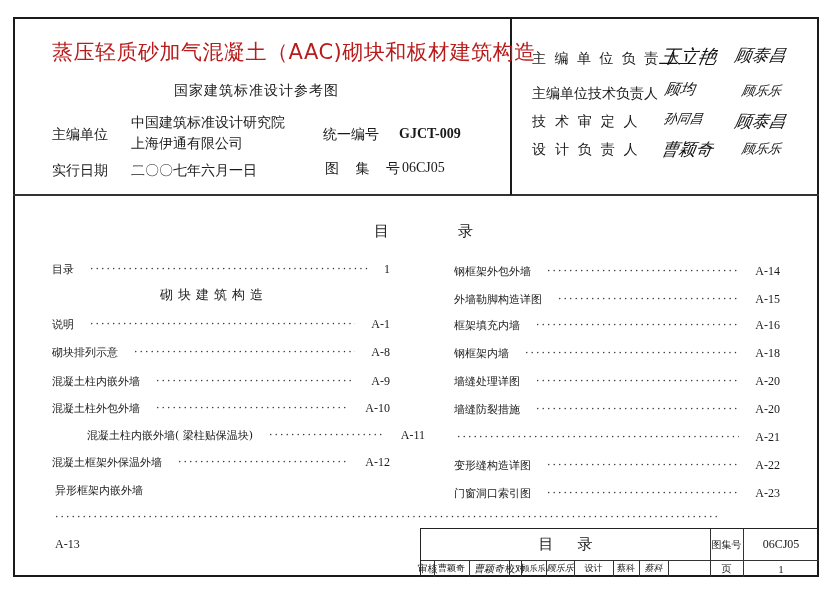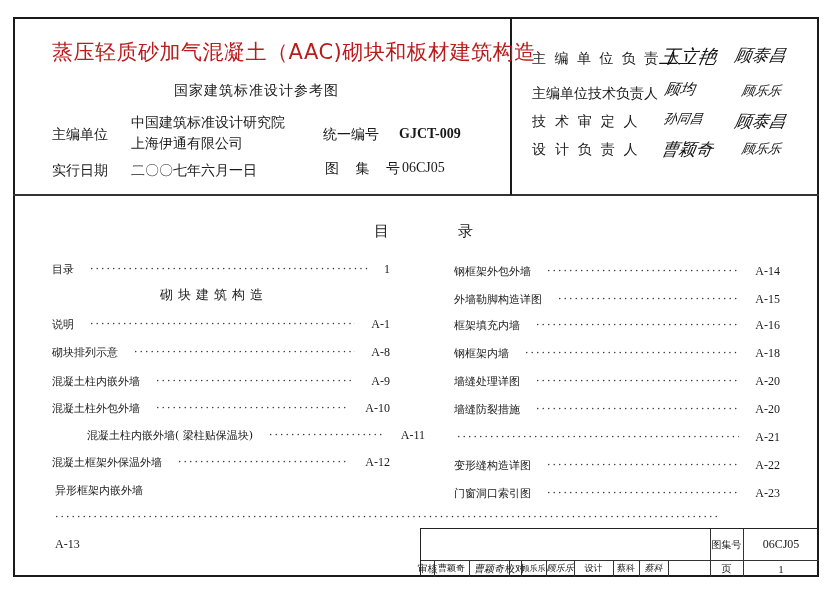--- a/index.html
+++ b/index.html
@@ -173,20 +173,21 @@
   <div class="vl" style="left:13px; top:31px; height:17px;"></div>
   <div class="vl" style="left:48px; top:31px; height:17px;"></div>
   <div class="vl" style="left:88px; top:31px; height:17px;"></div>
   <div class="vl" style="left:100px; top:31px; height:17px;"></div>
   <div class="vl" style="left:125px; top:31px; height:17px;"></div>
   <div class="vl" style="left:153px; top:31px; height:17px;"></div>
   <div class="vl" style="left:192px; top:31px; height:17px;"></div>
   <div class="vl" style="left:218px; top:31px; height:17px;"></div>
   <div class="vl" style="left:247px; top:31px; height:17px;"></div>
 
+  <div class="tb-cell" style="left:0; top:0; width:289px; height:31px; font-size:15px; font-family:'DejaVu Sans',sans-serif; white-space:pre;">目     录</div>
   <div class="tb-cell" style="left:289px; top:0; width:33px; height:31px;">图集号</div>
   <div class="tb-cell" style="left:322px; top:0; width:76px; height:31px; font-size:12px; font-family:'Liberation Serif',serif;">06CJ05</div>
 
   <div class="tb-cell" style="left:0; top:31px; width:13px; height:17px; font-size:10px;">审核</div>
   <div class="tb-cell" style="left:13px; top:31px; width:35px; height:17px; font-size:9px;">曹颖奇</div>
   <div class="tb-cell" style="left:48px; top:31px; width:40px; height:17px; font-style:italic; font-size:10px;">曹颖奇</div>
   <div class="tb-cell" style="left:88px; top:31px; width:12px; height:17px; font-size:10px;">校对</div>
   <div class="tb-cell" style="left:100px; top:31px; width:25px; height:17px; font-size:8px;">顾乐乐</div>
   <div class="tb-cell" style="left:125px; top:31px; width:28px; height:17px; font-style:italic; font-size:9px;">顾乐乐</div>
   <div class="tb-cell" style="left:153px; top:31px; width:39px; height:17px; font-size:9px;">

